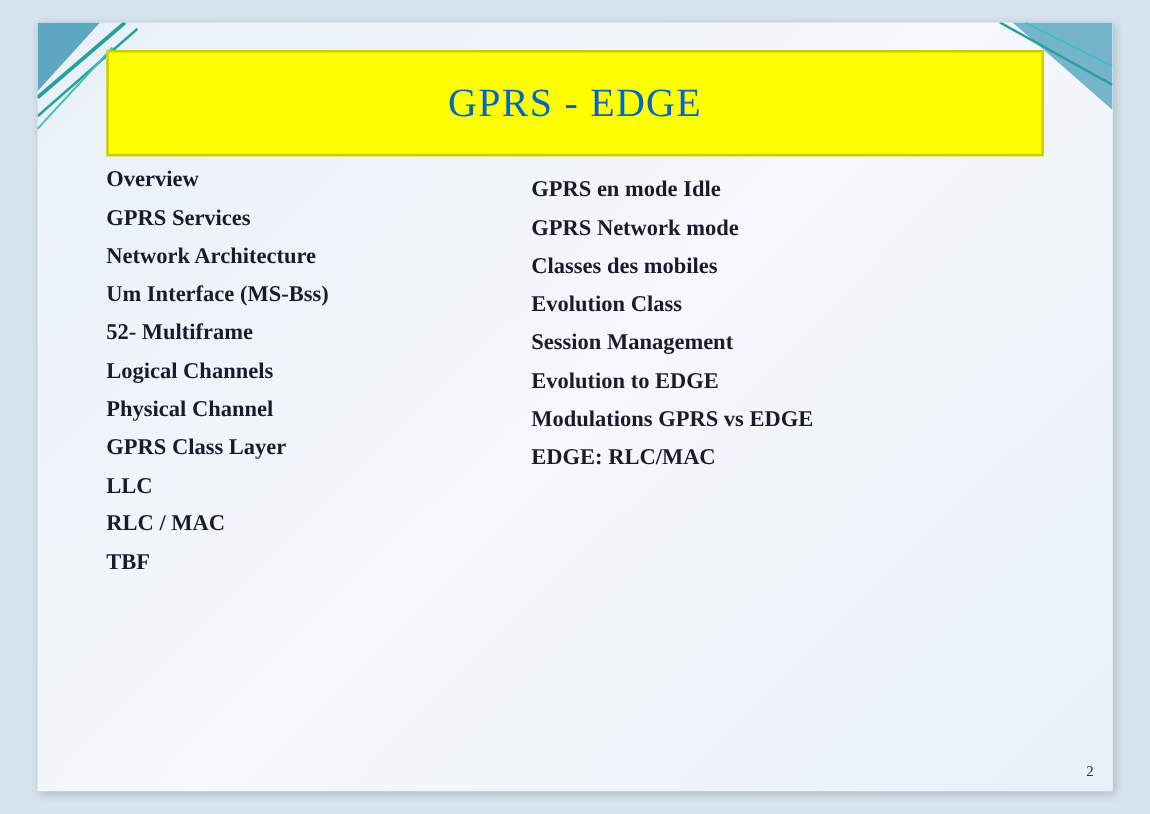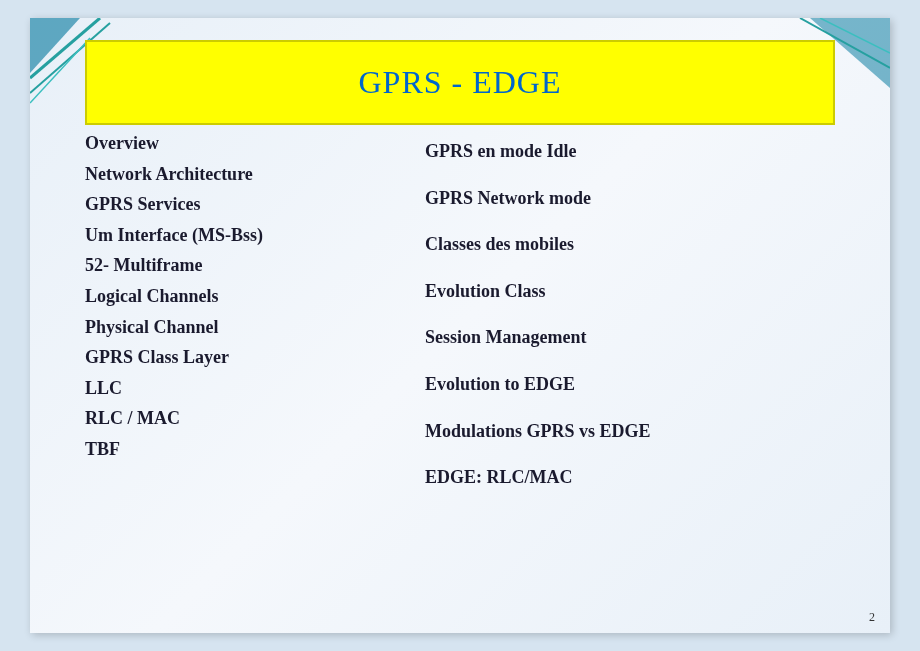--- a/index.html
+++ b/index.html
@@ -60,21 +60,21 @@
       flex: 0 0 320px;
       display: flex;
       flex-direction: column;
       gap: 0;
     }
 
     .right-column {
       flex: 1;
       display: flex;
       flex-direction: column;
-      gap: 16px;
+      gap: 0;
       padding-top: 8px;
     }
 
     .menu-item {
       font-size: 18px;
       color: #1a1a2e;
       line-height: 1.7;
       font-family: 'Times New Roman', Times, serif;
     }
 
@@ -123,22 +123,22 @@
   </div>
 
   <div class="title-bar">
     <span class="title-text">GPRS - EDGE</span>
   </div>
 
   <div class="content-area">
 
     <div class="left-column" id="left-col">
         <div class="menu-item">Overview</div>
+        <div class="menu-item">GPRS Services</div>
         <div class="menu-item">Network Architecture</div>
-        <div class="menu-item">GPRS Services</div>
         <div class="menu-item">Um Interface (MS-Bss)</div>
         <div class="menu-item">52- Multiframe</div>
         <div class="menu-item">Logical Channels</div>
         <div class="menu-item">Physical Channel</div>
         <div class="menu-item">GPRS Class Layer</div>
         <div class="menu-item">LLC</div>
         <div class="menu-item">RLC / MAC</div>
         <div class="menu-item">TBF</div>
       </div>
 

